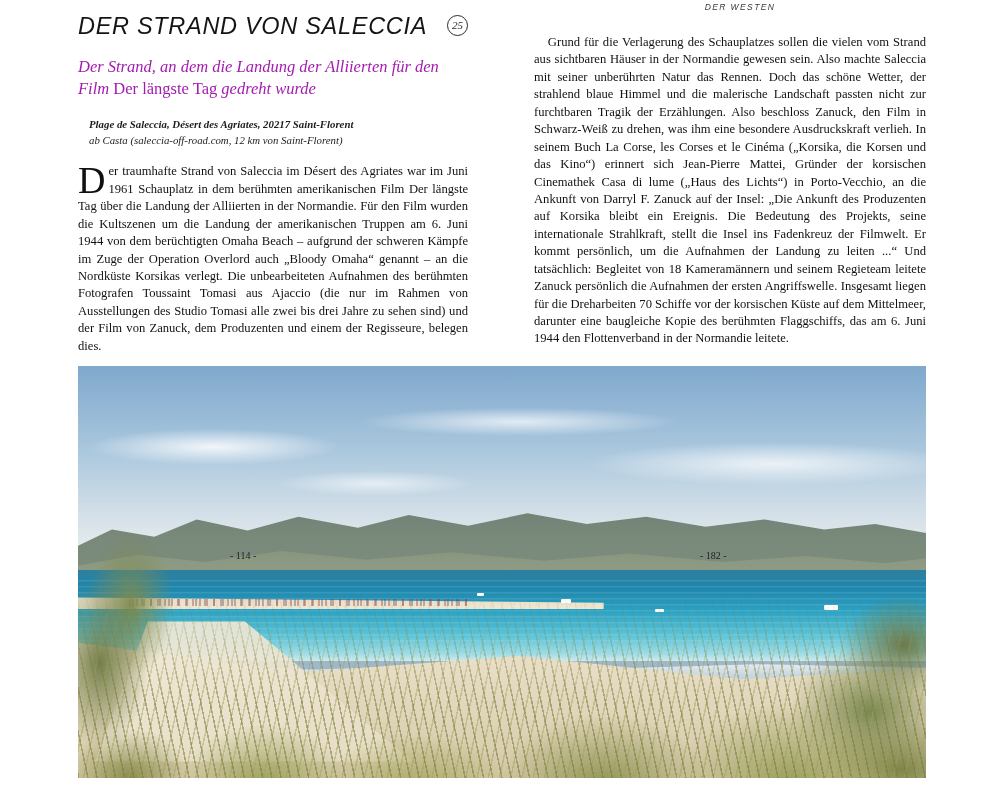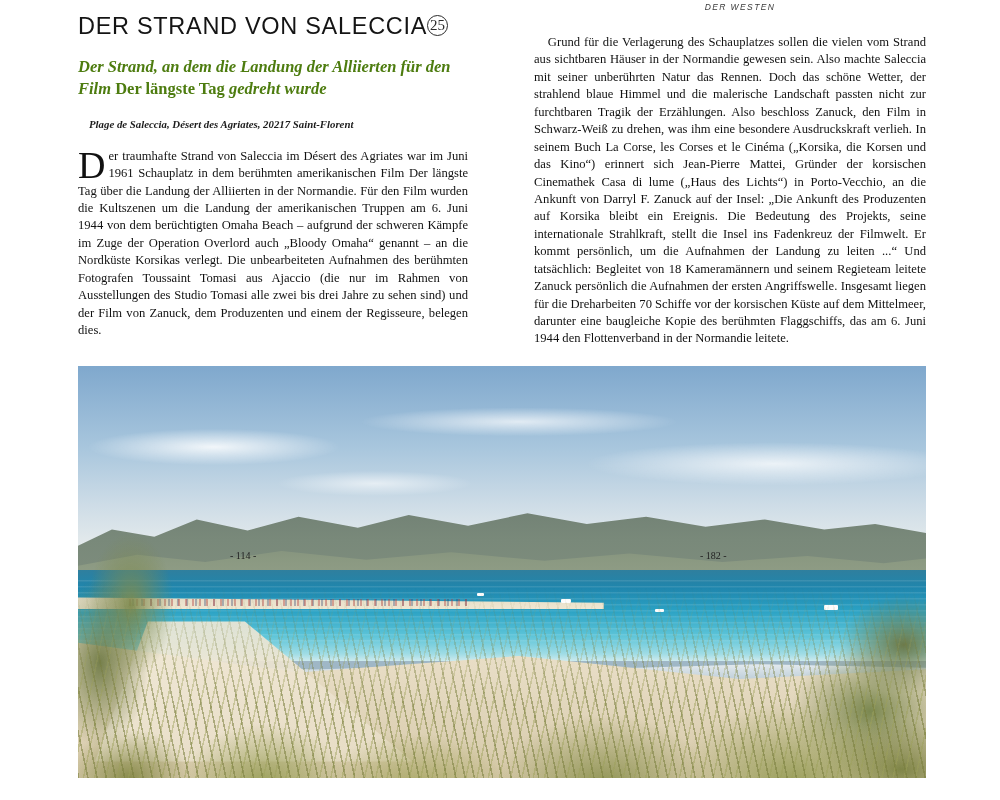--- a/index.html
+++ b/index.html
@@ -44,51 +44,53 @@
     position: absolute;
     left: 534px;
     top: 34px;
     width: 392px;
   }
   
   .title-row {
     position: relative;
     display: flex;
     align-items: flex-start;
+    justify-content: space-between;
+    font-style: italic;
   }
   h1.article-title {
     margin: 0;
     font-family: "Liberation Sans", sans-serif;
     font-weight: 400;
     font-size: 23.5px;
     letter-spacing: 0.7px;
     color: #141414;
     line-height: 1.1;
   }
   .page-marker {
     flex: 0 0 auto;
     margin-top: 1px;
     width: 19px;
     height: 19px;
     border: 1.2px solid #2a2a2a;
     border-radius: 50%;
     font-family: "Liberation Serif", serif;
-    font-size: 15px;
+    font-size: 11px;
     line-height: 18px;
     text-align: center;
     color: #2a2a2a;
   }
   h2.subtitle {
     margin: 16px 0 0 0;
     font-family: "Liberation Serif", serif;
     font-style: italic;
-    font-weight: 700;
+    font-weight: 400;
     font-size: 16.5px;
     line-height: 1.34;
-    color: #4d7c0f;
+    color: #a21caf;
   }
   h2.subtitle .roman {
     font-style: normal;
   }
   .practical {
     margin-top: 17px;
     font-family: "Liberation Serif", serif;
     font-style: italic;
     font-size: 10.8px;
     line-height: 1.45;
@@ -270,20 +272,21 @@
   <div class="col-left">
     <div class="title-row">
       <h1 class="article-title">DER STRAND VON SALECCIA</h1>
       <div class="page-marker">25</div>
     </div>
 
     <h2 class="subtitle"><span>Der Strand, an dem die Landung der Alliierten für den Film </span><span class="roman">Der längste Tag</span><span> gedreht wurde</span></h2>
 
     <div class="practical">
       <div class="bold">Plage de Saleccia, Désert des Agriates, 20217 Saint-Florent</div>
+      <div>ab Casta (saleccia-off-road.com, 12 km von Saint-Florent)</div>
     </div>
 
     <p class="body"><span class="dropcap">D</span><span>er traumhafte Strand von Saleccia im Désert des Agriates war im Juni 1961 Schauplatz in dem berühmten amerikanischen Film Der längste Tag über die Landung der Alliierten in der Normandie. Für den Film wurden die Kultszenen um die Landung der amerikanischen Truppen am 6. Juni 1944 von dem berüchtigten Omaha Beach – aufgrund der schweren Kämpfe im Zuge der Operation Overlord auch „Bloody Omaha“ genannt – an die Nordküste Korsikas verlegt. Die unbearbeiteten Aufnahmen des berühmten Fotografen Toussaint Tomasi aus Ajaccio (die nur im Rahmen von Ausstellungen des Studio Tomasi alle zwei bis drei Jahre zu sehen sind) und der Film von Zanuck, dem Produzenten und einem der Regisseure, belegen dies.</span></p>
   </div>
 
   <div class="col-right">
     <p class="body">Grund für die Verlagerung des Schauplatzes sollen die vielen vom Strand aus sichtbaren Häuser in der Normandie gewesen sein. Also machte Saleccia mit seiner unberührten Natur das Rennen. Doch das schöne Wetter, der strahlend blaue Himmel und die malerische Landschaft passten nicht zur furchtbaren Tragik der Erzählungen. Also beschloss Zanuck, den Film in Schwarz-Weiß zu drehen, was ihm eine besondere Ausdruckskraft verlieh. In seinem Buch La Corse, les Corses et le Cinéma („Korsika, die Korsen und das Kino“) erinnert sich Jean-Pierre Mattei, Gründer der korsischen Cinemathek Casa di lume („Haus des Lichts“) in Porto-Vecchio, an die Ankunft von Darryl F. Zanuck auf der Insel: „Die Ankunft des Produzenten auf Korsika bleibt ein Ereignis. Die Bedeutung des Projekts, seine internationale Strahlkraft, stellt die Insel ins Fadenkreuz der Filmwelt. Er kommt persönlich, um die Aufnahmen der Landung zu leiten ...“ Und tatsächlich: Begleitet von 18 Kameramännern und seinem Regieteam leitete Zanuck persönlich die Aufnahmen der ersten Angriffswelle. Insgesamt liegen für die Dreharbeiten 70 Schiffe vor der korsischen Küste auf dem Mittelmeer, darunter eine baugleiche Kopie des berühmten Flaggschiffs, das am 6. Juni 1944 den Flottenverband in der Normandie leitete.</p>
   </div>
 
   <div class="photo-wrap">

